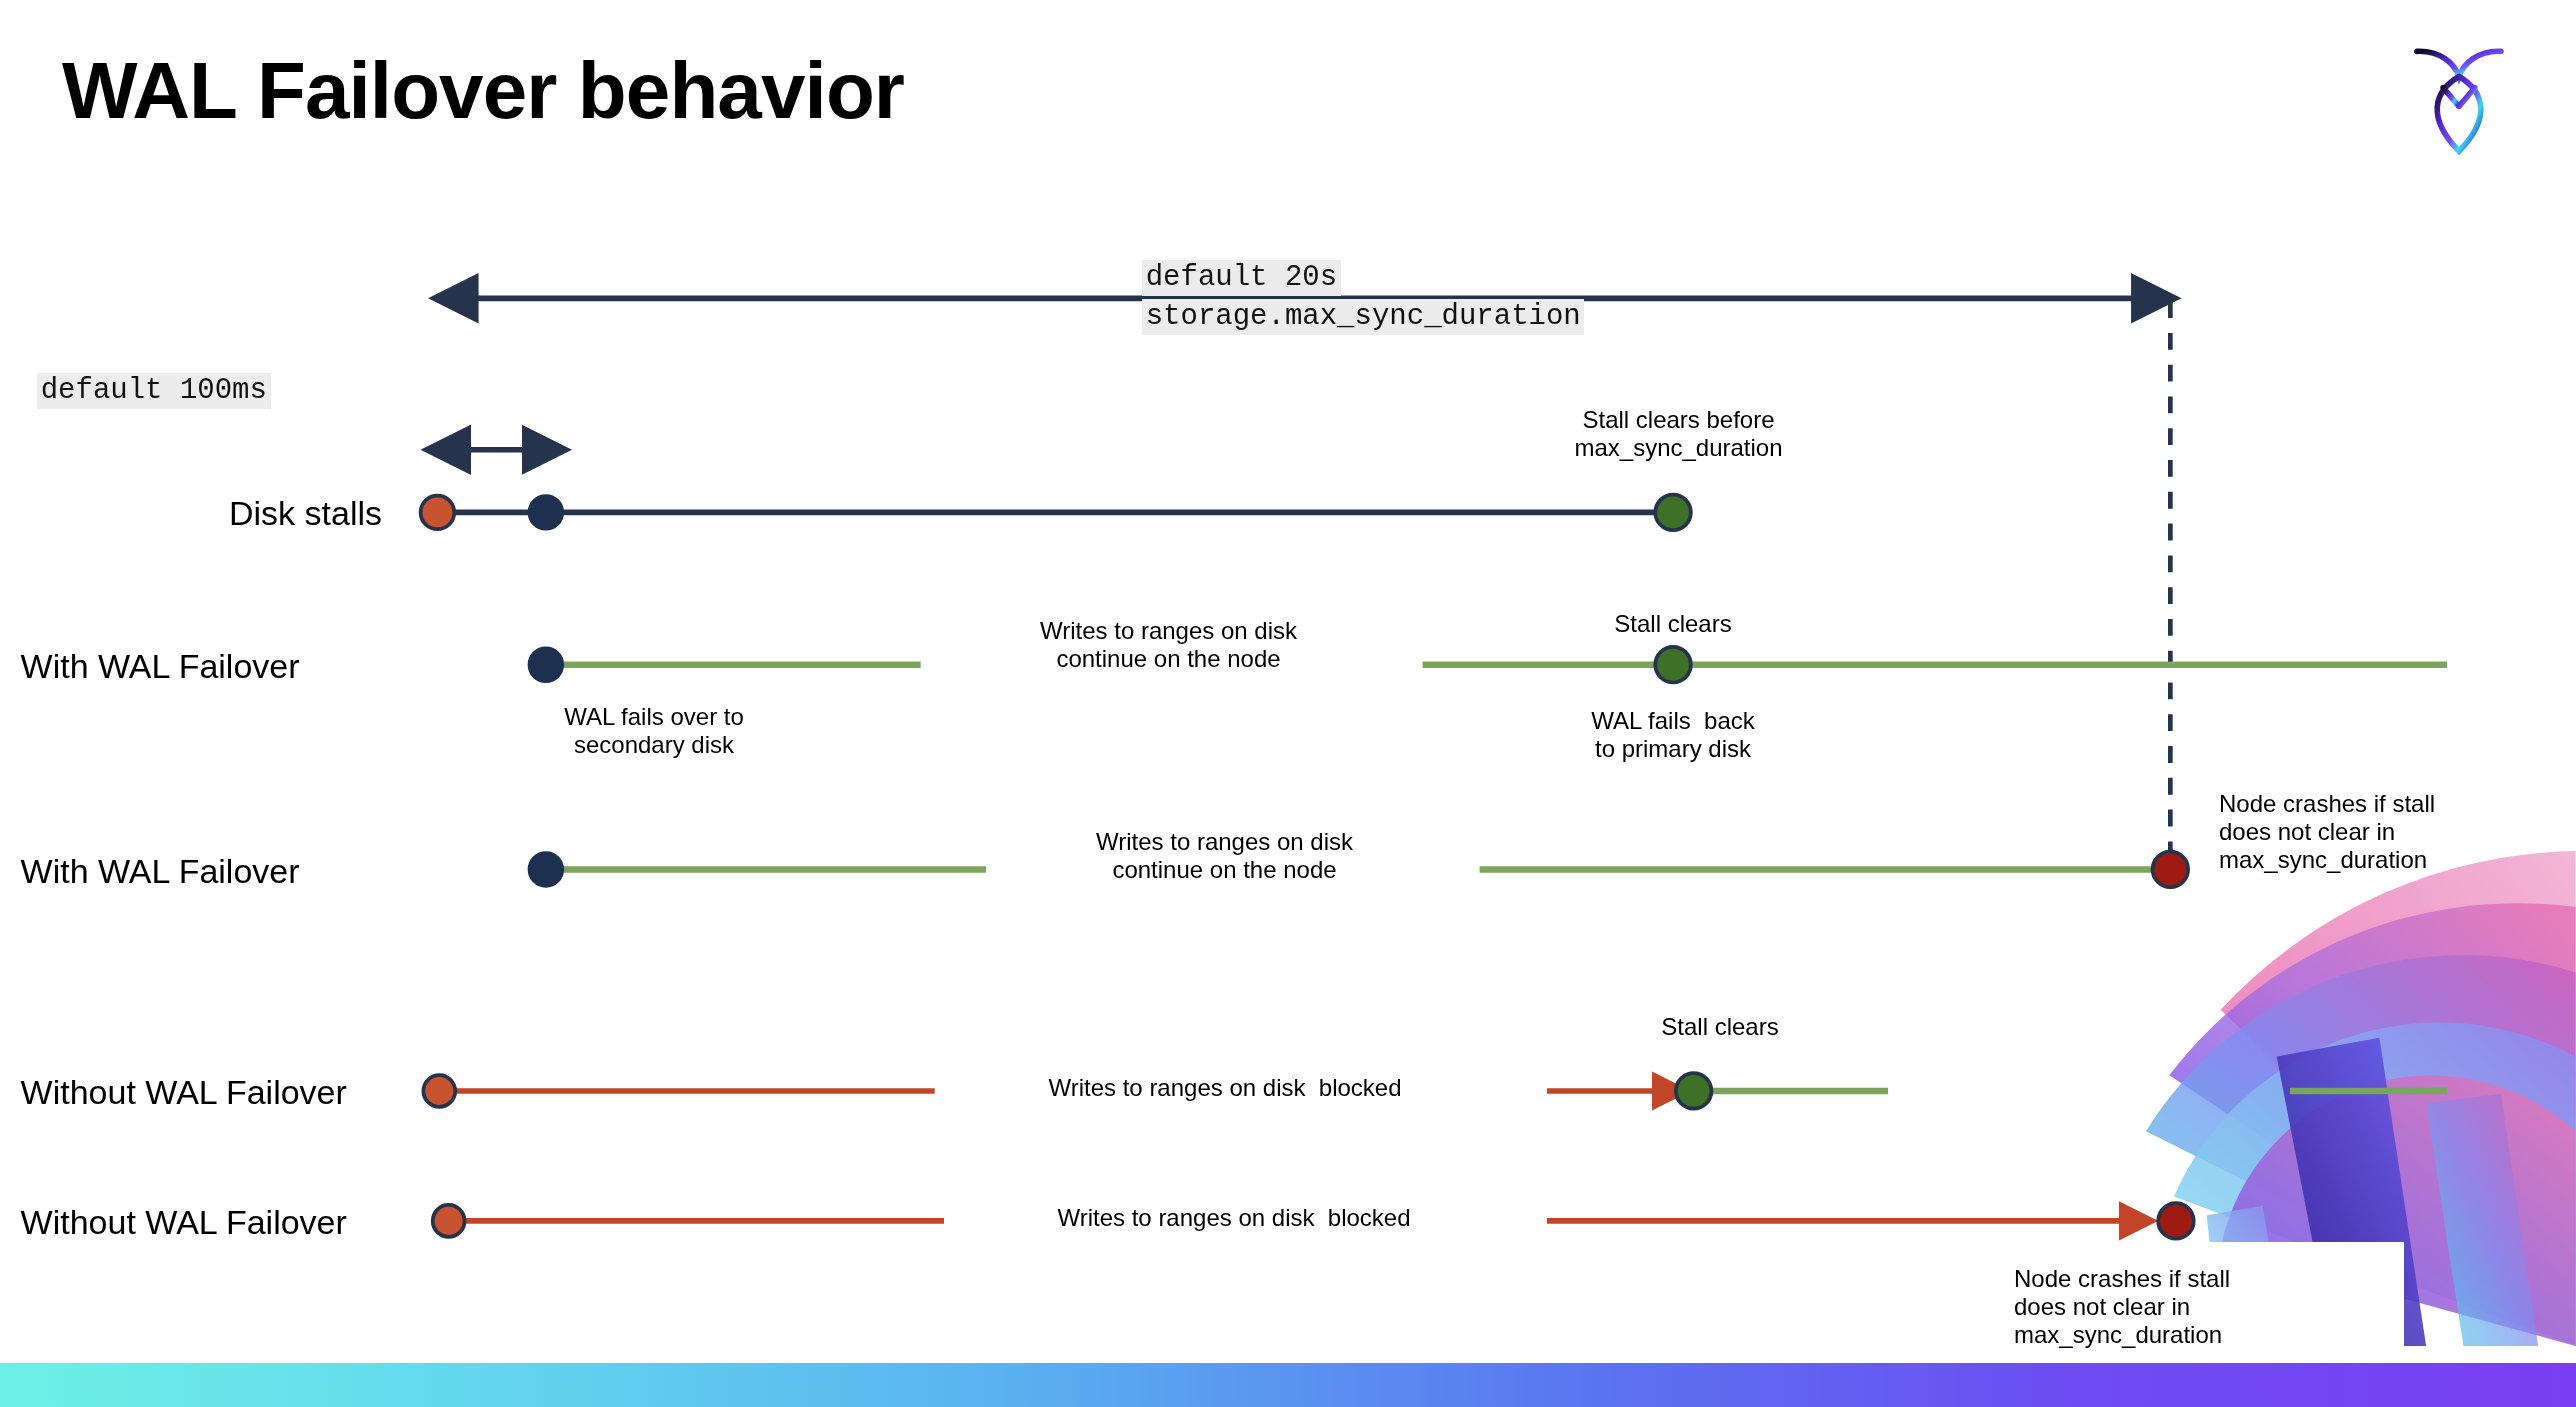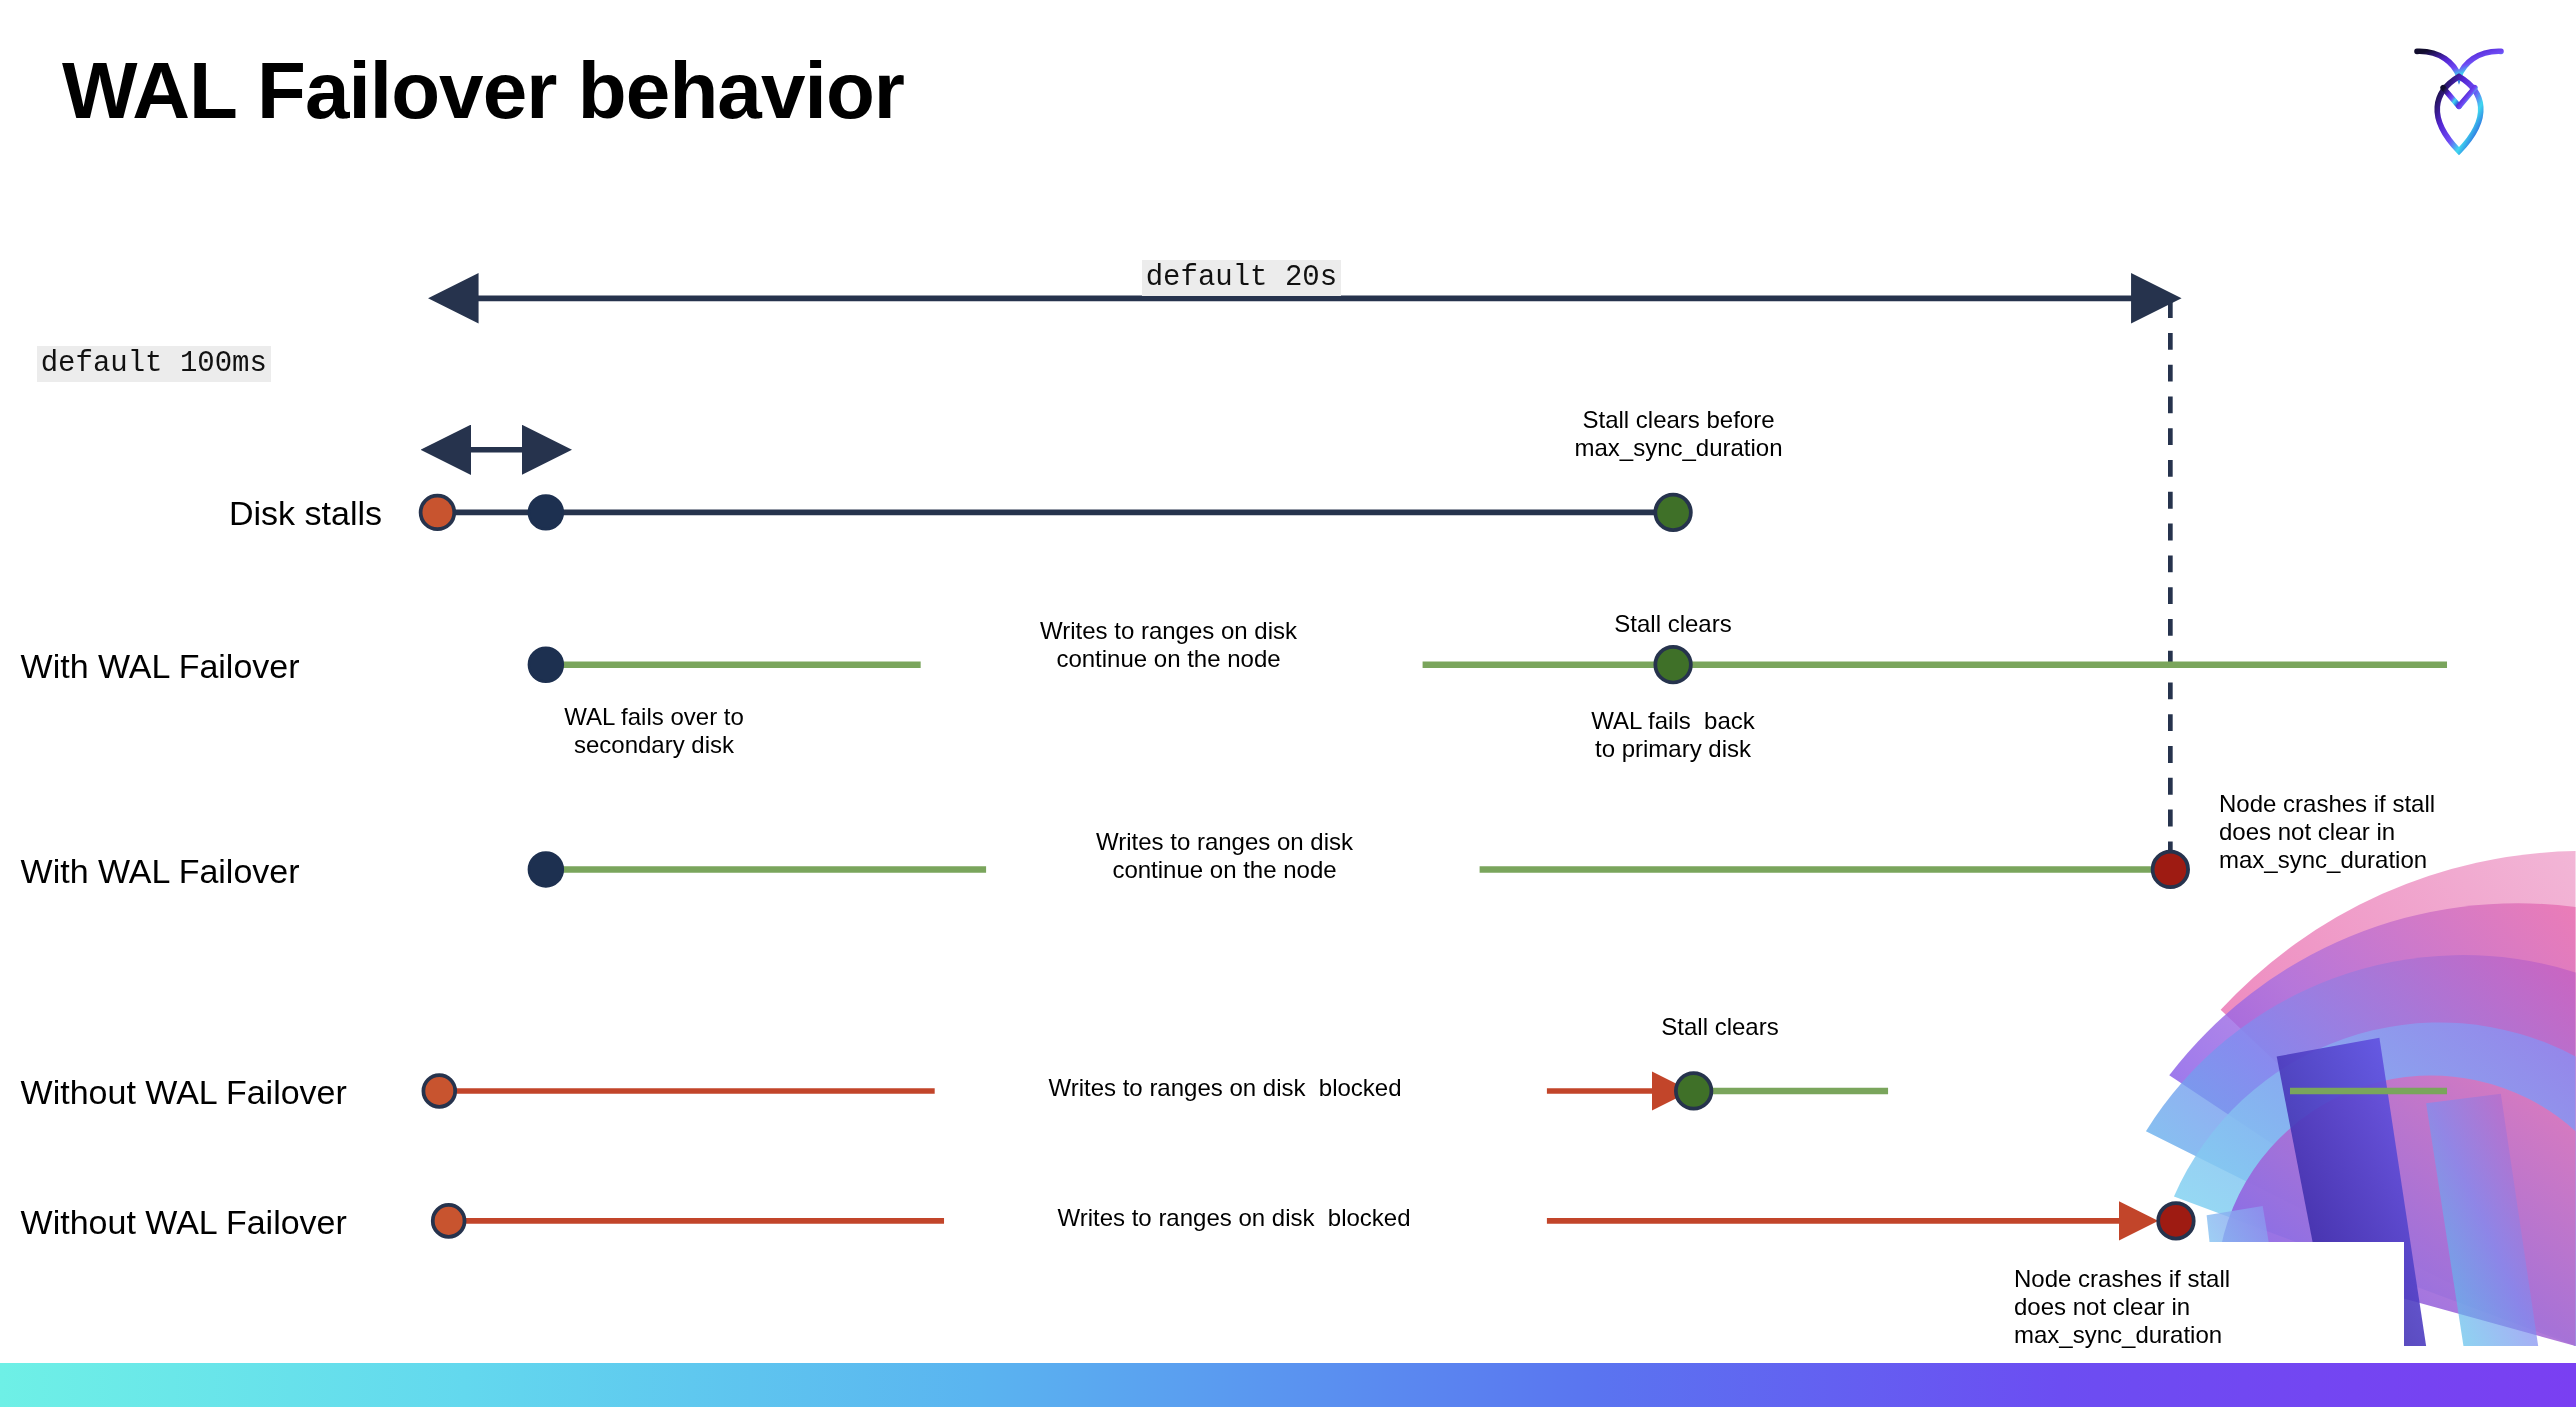--- a/index.html
+++ b/index.html
@@ -182,22 +182,23 @@
 
     <g>
       <line x1="482" y1="1306" x2="1010" y2="1306" stroke="#c2452a" stroke-width="6"></line>
       <line x1="1655" y1="1306" x2="2300" y2="1306" stroke="#c2452a" stroke-width="6" marker-end="url(#red-arrow-r)"></line>
       <circle cx="480" cy="1306" r="17" fill="#c8542f" stroke="#26334d" stroke-width="4"></circle>
       <circle cx="2328" cy="1306" r="19" fill="#9e1b12" stroke="#26334d" stroke-width="4"></circle>
     </g>
   </svg>
 
   <div class="code" style="left:1142px;top:260px;">default 20s</div>
-
-  <div class="code" style="left:37px;top:346px;">default 100ms</div>
+  <div class="code" style="left:1142px;top:299px;">storage.max_sync_duration</div>
+
+  <div class="code" style="left:37px;top:373px;">default 100ms</div>
 
   <div class="row-label" style="left:223px;top:494px;margin-left:6px;">Disk stalls</div>
   <div class="row-label" style="left:20.6px;top:647px;">With WAL Failover</div>
   <div class="row-label" style="left:20.6px;top:852px;">With WAL Failover</div>
   <div class="row-label" style="left:20.6px;top:1073px;">Without WAL Failover</div>
   <div class="row-label" style="left:20.6px;top:1203px;">Without WAL Failover</div>
 
   <div class="lbl c" style="left:1496px;top:406px;width:365px;">Stall clears before
 max_sync_duration</div>
 

